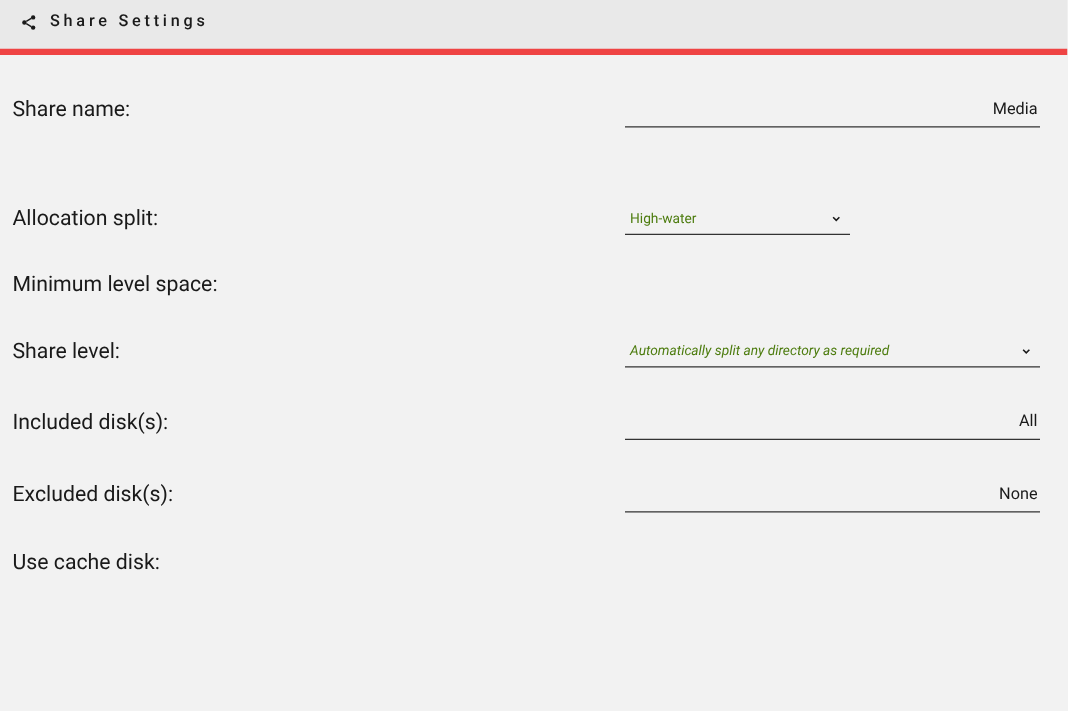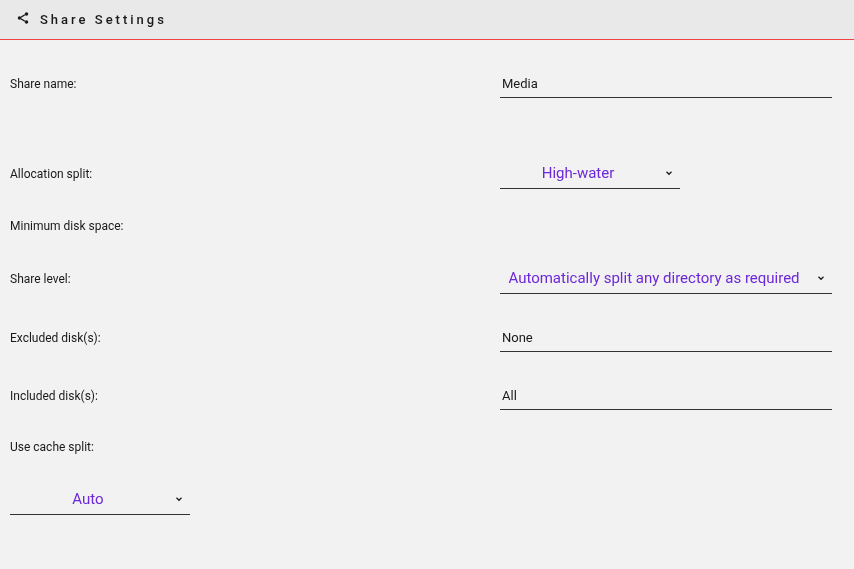--- a/index.html
+++ b/index.html
@@ -11,23 +11,23 @@
     font-family: -apple-system, BlinkMacSystemFont, "Segoe UI", Roboto, sans-serif;
     background: #f2f2f2;
     width: 854px;
     height: 569px;
     overflow: hidden;
   }
   .header {
     background: #e9e9e9;
     padding: 10px 16px;
     display: flex;
-    align-items: center;
+    align-items: flex-start;
     gap: 10px;
-    border-bottom: 1px solid #ef4444;
+    border-bottom: 5px solid #ef4444;
   }
   .header-icon {
     width: 14px;
     height: 14px;
     color: #1a1a1a;
   }
   .header-title {
     font-size: 13px;
     font-weight: 500;
     letter-spacing: 3px;
@@ -36,53 +36,54 @@
   .form-container {
     padding: 30px 10px 20px 10px;
   }
   .form-row {
     display: flex;
     align-items: center;
     margin-bottom: 30px;
   }
   .form-label {
     width: 490px;
-    font-size: 12px;
+    font-size: 17px;
     color: #1a1a1a;
     flex-shrink: 0;
   }
   .form-control {
     flex: 1;
     max-width: 332px;
   }
   .text-input {
     width: 100%;
     border: none;
     border-bottom: 1px solid #333;
     background: transparent;
     font-size: 13px;
     color: #1a1a1a;
     padding: 6px 2px;
     outline: none;
     font-family: inherit;
+    text-align: right;
   }
   .select-wrap {
     position: relative;
     border-bottom: 1px solid #333;
     width: 180px;
   }
   .select-wrap.wide {
     width: 332px;
+    font-style: italic;
   }
   .select-text {
-    font-size: 15px;
-    color: #6d28d9;
+    font-size: 11px;
+    color: #4d7c0f;
     padding: 6px 28px 6px 4px;
     display: block;
-    text-align: center;
   }
   .chevron {
     position: absolute;
     right: 6px;
     top: 50%;
     transform: translateY(-50%);
     width: 10px;
     height: 10px;
     pointer-events: none;
     color: #1a1a1a;
@@ -121,57 +122,49 @@
       <div class="select-wrap">
         <span class="select-text">High-water</span>
         <svg class="chevron" viewBox="0 0 24 24" fill="none" stroke="currentColor" stroke-width="3">
             <polyline points="6 9 12 15 18 9"></polyline>
           </svg>
       </div>
     </div>
   </div>
 
   <div class="form-row">
-    <div class="form-label">Minimum disk space:</div>
+    <div class="form-label">Minimum level space:</div>
   </div>
 
   <div class="form-row">
     <div class="form-label">Share level:</div>
     <div class="form-control">
       <div class="select-wrap wide">
         <span class="select-text">Automatically split any directory as required</span>
         <svg class="chevron" viewBox="0 0 24 24" fill="none" stroke="currentColor" stroke-width="3">
             <polyline points="6 9 12 15 18 9"></polyline>
           </svg>
       </div>
     </div>
   </div>
 
   <div class="form-row">
+    <div class="form-label">Included disk(s):</div>
+    <div class="form-control">
+      <input type="text" class="text-input" value="All" style="">
+    </div>
+  </div>
+
+  <div class="form-row">
     <div class="form-label">Excluded disk(s):</div>
     <div class="form-control">
       <input type="text" class="text-input" value="None" style="">
     </div>
   </div>
 
   <div class="form-row">
-    <div class="form-label">Included disk(s):</div>
-    <div class="form-control">
-      <input type="text" class="text-input" value="All" style="">
-    </div>
+    <div class="form-label">Use cache disk:</div>
   </div>
 
   <div class="form-row">
-    <div class="form-label">Use cache split:</div>
-  </div>
-
-  <div class="form-row">
-    <div class="form-control">
-      <div class="select-wrap">
-        <span class="select-text">Auto</span>
-        <svg class="chevron" viewBox="0 0 24 24" fill="none" stroke="currentColor" stroke-width="3">
-            <polyline points="6 9 12 15 18 9"></polyline>
-          </svg>
-      </div>
-    </div>
   </div>
 
 </div>
 
 </body></html>

